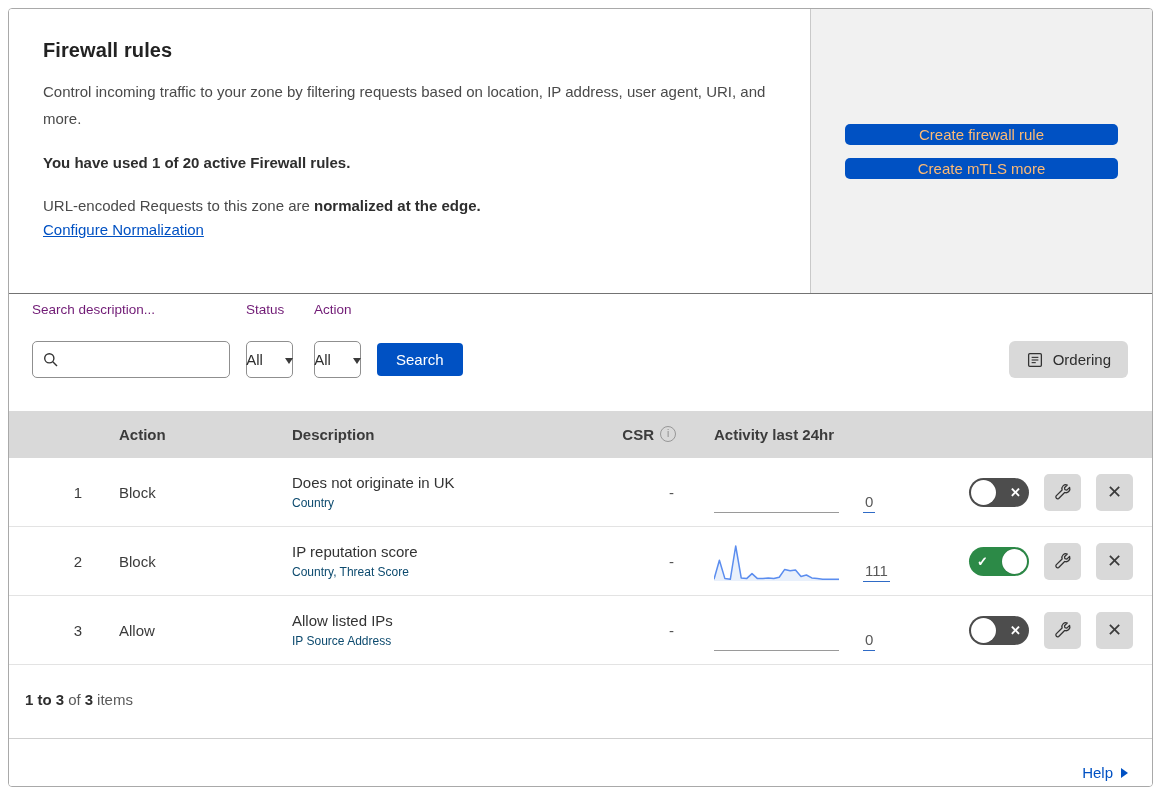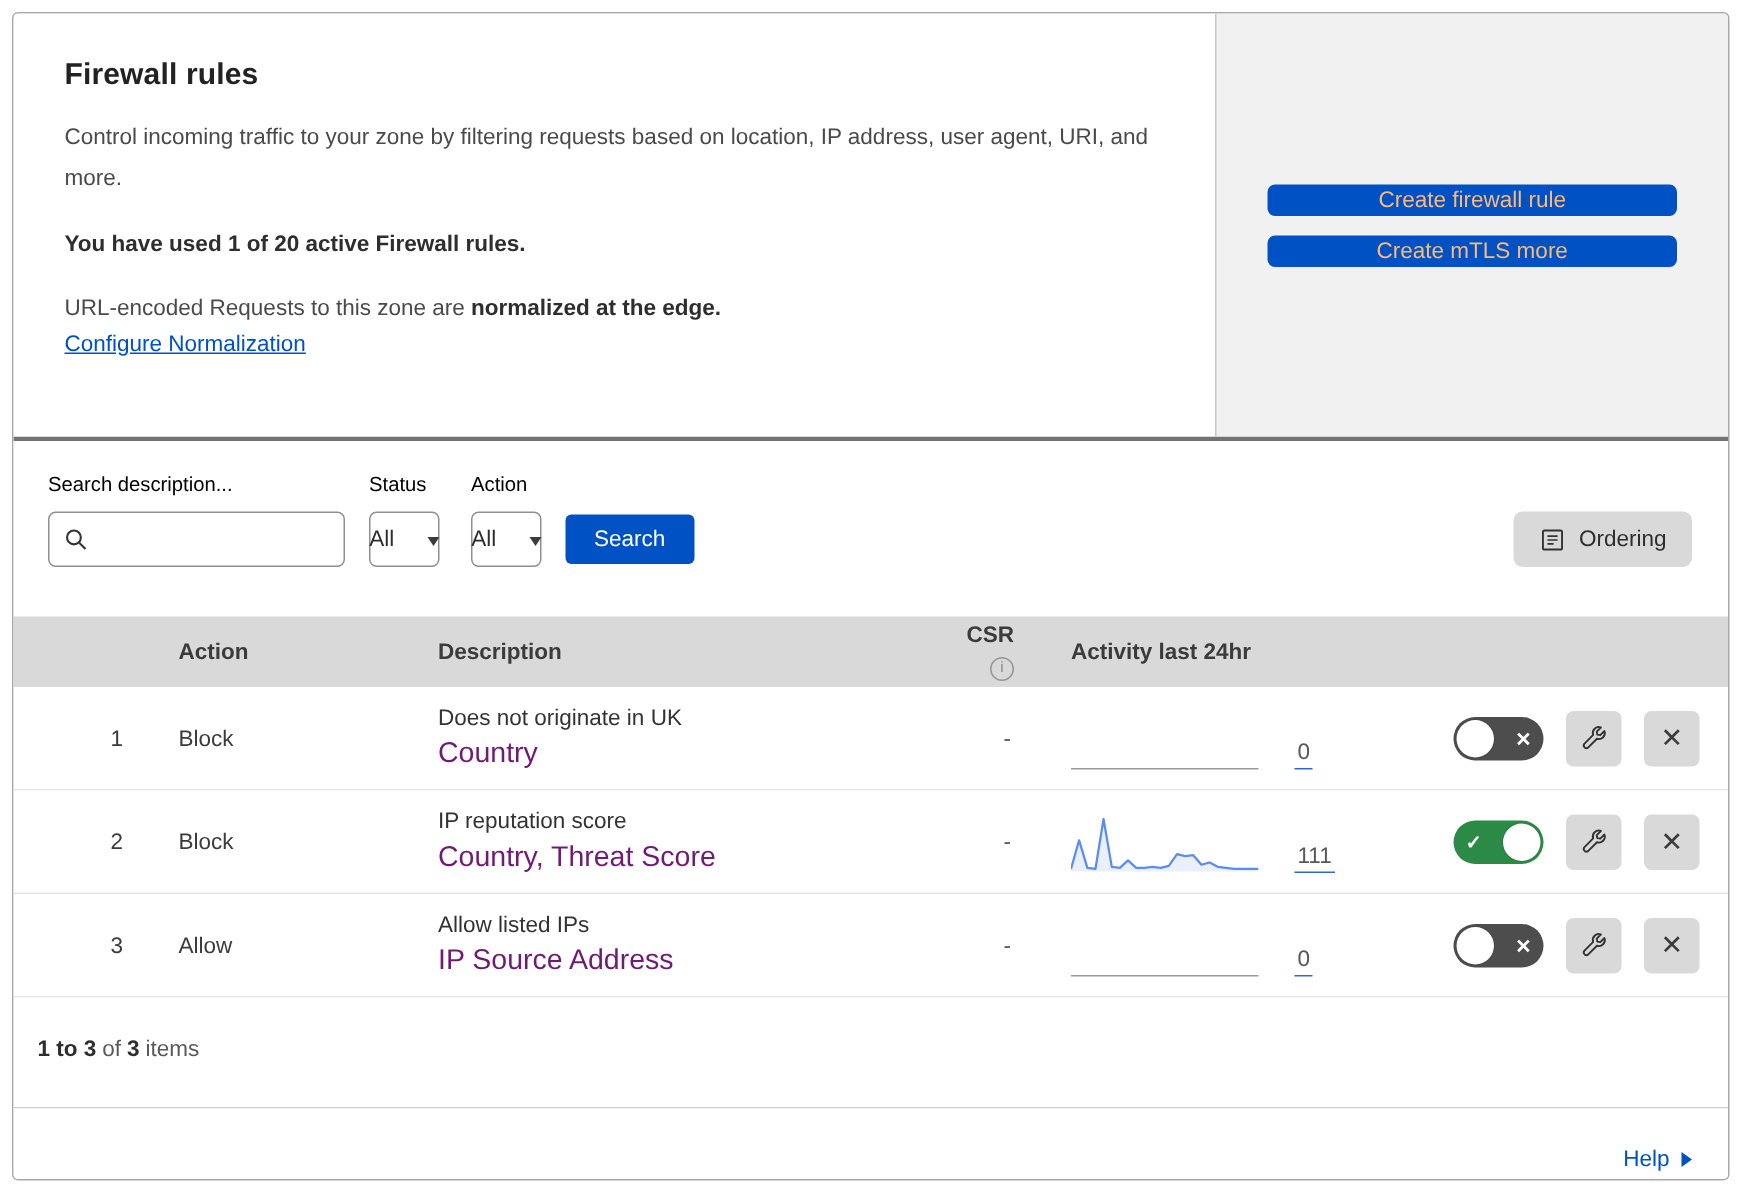--- a/index.html
+++ b/index.html
@@ -1,65 +1,65 @@
 <!DOCTYPE html>
 <html><head>
 <meta charset="utf-8">
 <style>
   * { margin:0; padding:0; box-sizing:border-box; }
   html,body { width:1161px; height:791px; background:#fff; font-family:"Liberation Sans", sans-serif; color:#333; }
   .card { position:absolute; left:8px; top:8px; width:1145px; height:779px; background:#fff;
           border:1px solid #a9a9a9; border-radius:4px; overflow:hidden; }
 
   
-  .top-section { display:flex; height:285px; border-bottom:3px solid #737373; }
+  .top-section { display:flex; height:285px; border-bottom:1px solid #737373; }
   .top-left { flex:1; padding:30px 40px 0 34px; background:#fff; }
   .top-left h1 { font-size:20px; font-weight:700; color:#222; margin-bottom:16px; letter-spacing:0.1px; }
   .desc { font-size:15px; color:#4a4a4a; line-height:27px; max-width:745px; margin-bottom:22px; }
   .usage { font-size:15px; color:#2e2e2e; margin-bottom:26px; }
   .norm { font-size:15px; color:#4a4a4a; margin-bottom:7px; }
   .norm strong { color:#2e2e2e; }
   .link { font-size:15px; color:#0051c3; text-decoration:underline; cursor:pointer; }
   .top-right { width:342px; background:#f1f1f1; border-left:1px solid #c9c9c9;
                display:flex; flex-direction:column; justify-content:center; align-items:stretch;
                gap:13px; padding:0 34px; }
   .btn-primary { height:21px; background:#0051c3; color:#fdba74; font-size:15px; border:none;
                  border-radius:5px; cursor:pointer; font-family:inherit; }
 
   
   .filter-bar { height:117px; display:flex; align-items:flex-end; padding:0 24px 33px 23px; background:#fff; }
   .fgroup { display:flex; flex-direction:column; }
-  .fgroup label { font-size:13.5px; color:#000000; margin-bottom:11px; }
+  .fgroup label { font-size:13.5px; color:#701a75; margin-bottom:24px; }
   .search-box { width:198px; height:37px; border:1px solid #8f8f8f; border-radius:5px; display:flex;
                 align-items:center; padding:0 10px; background:#fff; }
   .search-box input { border:none; outline:none; flex:1; font-size:14px; margin-left:8px; font-family:inherit; min-width:0; }
   .dropdown { width:47px; height:37px; border:1px solid #8f8f8f; border-radius:5px; background:#fff;
               display:flex; align-items:center; justify-content:center; gap:22px; font-size:15px; color:#2e2e2e; cursor:pointer; }
   .caret { width:0; height:0; border-left:4.5px solid transparent; border-right:4.5px solid transparent;
            border-top:6px solid #3b3b3b; margin-top:2px; }
   .gap16 { margin-left:16px; } .gap21 { margin-left:21px; }
   .btn-search { margin-left:16px; margin-bottom:2px; height:33px; padding:0 19px; background:#0051c3; color:#fff;
                 font-size:15px; border:none; border-radius:4px; cursor:pointer; font-family:inherit; }
   .btn-ordering { margin-left:auto; height:37px; padding:0 17px; background:#d9d9d9; color:#2e2e2e; font-size:15px;
                   border:none; border-radius:6px; display:flex; align-items:center; gap:9px; cursor:pointer; font-family:inherit; }
 
   
   .grid { display:grid; grid-template-columns:88px 172px 330px 92px 248px 1fr; align-items:center; }
   .thead { background:#d9d9d9; height:47px; font-size:15px; font-weight:700; color:#3b3b3b; }
   .thead .h-action { padding-left:22px; }
   .thead .h-desc { padding-left:23px; }
-  .thead .h-csr { text-align:right; padding-right:15px; display:flex; justify-content:flex-end; align-items:flex-end; gap:6px;flex-direction:column; }
+  .thead .h-csr { text-align:right; padding-right:15px; display:flex; justify-content:flex-end; align-items:flex-start; gap:6px; }
   .info-i { display:inline-block; width:16px; height:16px; border:1.5px solid #979797; border-radius:50%;
             color:#8a8a8a; font-size:10px; font-weight:400; line-height:13px; text-align:center; font-style:normal; }
   .thead .h-activity { padding-left:23px; }
   .row { height:69px; border-bottom:1px solid #e3e3e3; background:#fff; }
   .cell.num { text-align:right; padding-right:15px; font-size:15px; color:#3b3b3b; }
   .cell.action { padding-left:22px; font-size:15px; color:#3b3b3b; }
   .d-title { font-size:15px; color:#333; padding-left:23px; margin-bottom:5px; }
-  .d-sub { font-size:19px; color:#701a75; padding-left:23px; }
+  .d-sub { font-size:12px; color:#0c4a6e; padding-left:23px; }
   .cell.csr { text-align:right; padding-right:17px; font-size:15px; color:#555; }
   .cell.activity { display:flex; align-items:flex-end; gap:24px; padding-left:23px; height:100%; padding-bottom:13px; }
   .flat-line { width:125px; height:30px; border-bottom:1.5px solid #9a9a9a; }
   .spark { display:block; }
   .count { font-size:15px; color:#595959; border-bottom:1.5px solid #2f6bc6; padding:0 2px 3px; line-height:1;
            cursor:pointer; text-decoration:none; }
   .cell.controls { display:flex; align-items:center; justify-content:flex-end; gap:15px; padding-right:19px; }
   .toggle { width:60px; height:29px; border-radius:15px; display:flex; align-items:center; cursor:pointer; }
   .toggle.off { background:#4d4d4d; justify-content:space-between; padding:0 8px 0 2px; }
   .toggle.on  { background:#2c8a47; justify-content:space-between; padding:0 2px 0 8px; }

